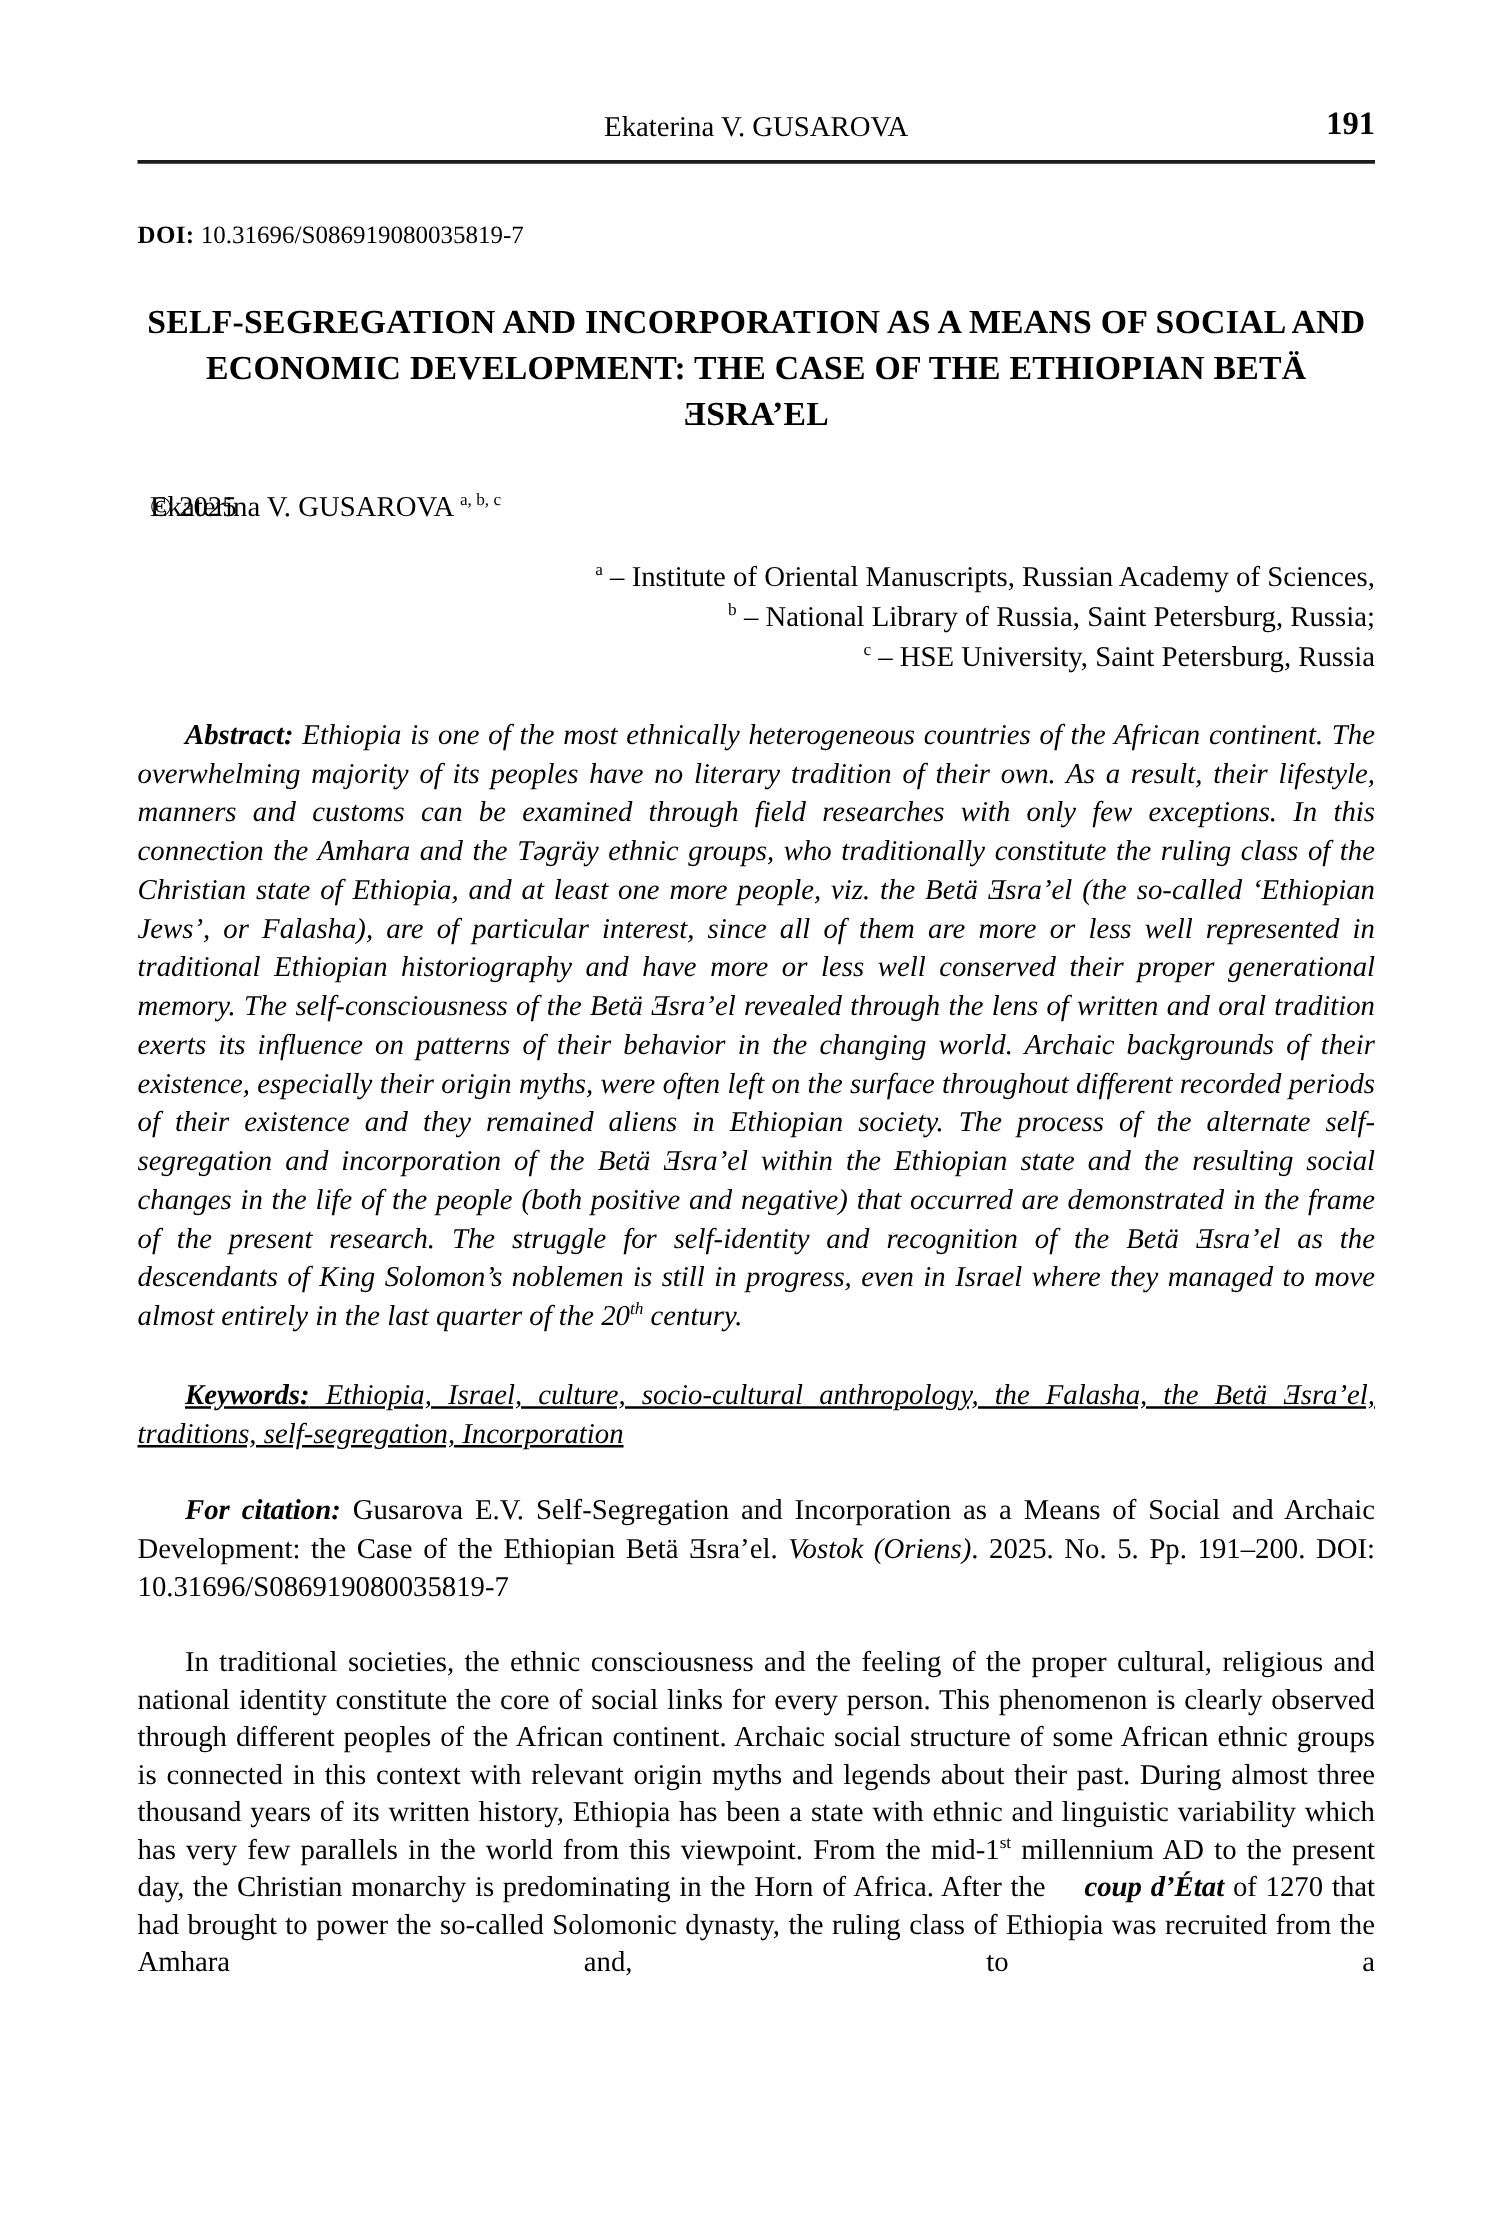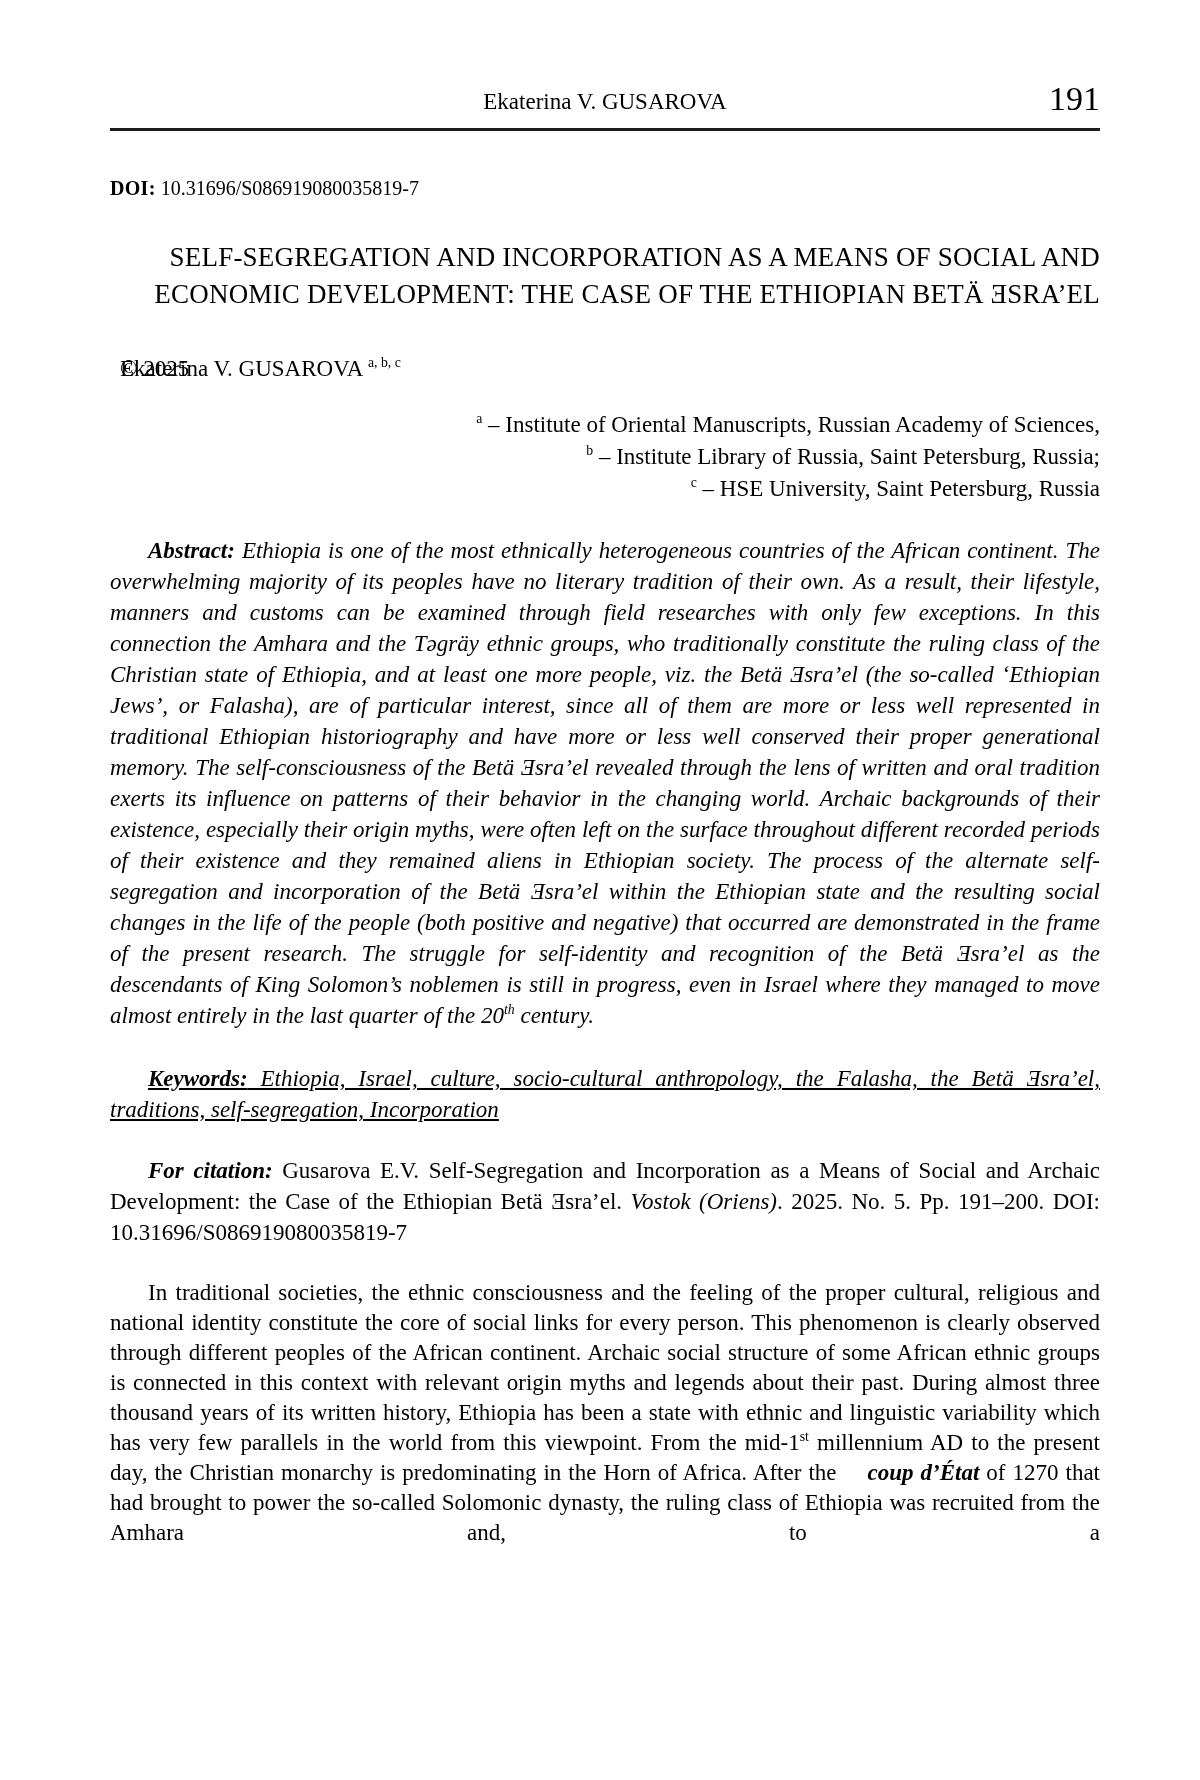--- a/index.html
+++ b/index.html
@@ -22,40 +22,41 @@
   .header {
     position: relative;
     text-align: center;
     font-size: 23px;
     line-height: 28px;
   }
   .page-num {
     position: absolute;
     right: 0;
     top: -3px;
-    font-size: 34px;
+    font-size: 26px;
+    font-weight: bold;
   }
   .head-rule {
     border: none;
     border-top: 3px solid #1c1c1c;
     margin: 12px 0 0 0;
   }
   
   .doi-line {
     margin: 44px 0 0 0;
     font-size: 20px;
     line-height: 26px;
   }
   .doi-line b { letter-spacing: 0.3px; }
   
   .title {
     margin: 38px auto 0 auto;
     font-size: 27px;
-    font-weight: normal;
-    text-align: right;
+    font-weight: bold;
+    text-align: center;
     line-height: 37px;
     letter-spacing: 0.2px;
   }
   
   .byline {
     position: relative;
     margin-top: 42px;
     font-size: 23px;
     line-height: 28px;
     text-align: left;
@@ -121,21 +122,21 @@
   <hr class="head-rule">
 
   <p class="doi-line"><b>DOI:</b> <span>10.31696/S086919080035819-7</span></p>
 
   <h1 class="title">SELF-SEGREGATION AND INCORPORATION AS A MEANS OF SOCIAL AND ECONOMIC DEVELOPMENT: THE CASE OF THE ETHIOPIAN BETÄ ƎSRA’EL</h1>
 
   <div class="byline"><span class="copyright">© 2025</span><span>Ekaterina V. GUSAROVA</span> <sup>a, b, c</sup></div>
 
   <div class="affiliations">
     <div><sup>a</sup><span> – Institute of Oriental Manuscripts, Russian Academy of Sciences,</span></div>
-    <div><sup>b</sup><span> – Institute Library of Russia, Saint Petersburg, Russia;</span></div>
+    <div><sup>b</sup><span> – National Library of Russia, Saint Petersburg, Russia;</span></div>
     <div><sup>c</sup><span> – HSE University, Saint Petersburg, Russia</span></div>
   </div>
 
   <p class="para abstract"><span class="lbl">Abstract:</span><span> Ethiopia is one of the most ethnically heterogeneous countries of the African continent. The overwhelming majority of its peoples have no literary tradition of their own. As a result, their lifestyle, manners and customs can be examined through field researches with only few exceptions. In this connection the Amhara and the Tǝgräy ethnic groups, who traditionally constitute the ruling class of the Christian state of Ethiopia, and at least one more people, viz. the Betä Ǝsra’el (the so-called ‘Ethiopian Jews’, or Falasha), are of particular interest, since all of them are more or less well represented in traditional Ethiopian historiography and have more or less well conserved their proper generational memory. The self-consciousness of the Betä Ǝsra’el revealed through the lens of written and oral tradition exerts its influence on patterns of their behavior in the changing world. Archaic backgrounds of their existence, especially their origin myths, were often left on the surface throughout different recorded periods of their existence and they remained aliens in Ethiopian society. The process of the alternate self-segregation and incorporation of the Betä Ǝsra’el within the Ethiopian state and the resulting social changes in the life of the people (both positive and negative) that occurred are demonstrated in the frame of the present research. The struggle for self-identity and recognition of the Betä Ǝsra’el as the descendants of King Solomon’s noblemen is still in progress, even in Israel where they managed to move almost entirely in the last quarter of the 20</span><sup>th</sup><span> century.</span></p>
 
   <p class="para keywords"><span class="lbl">Keywords:</span><span> Ethiopia, Israel, culture, socio-cultural anthropology, the Falasha, the Betä Ǝsra’el, traditions, self-segregation, Incorporation</span></p>
 
   <p class="para citation"><span class="lbl">For citation:</span><span> Gusarova E.V. Self-Segregation and Incorporation as a Means of Social and Archaic Development: the Case of the Ethiopian Betä Ǝsra’el. </span><span class="ital">Vostok (Oriens)</span><span>. 2025. No. 5. Pp. 191–200. DOI: 10.31696/S086919080035819-7</span></p>
 
   <p class="para body-para"><span>In traditional societies, the ethnic consciousness and the feeling of the proper cultural, religious and national identity constitute the core of social links for every person. This phenomenon is clearly observed through different peoples of the African continent. Archaic social structure of some African ethnic groups is connected in this context with relevant origin myths and legends about their past. During almost three thousand years of its written history, Ethiopia has been a state with ethnic and linguistic variability which has very few parallels in the world from this viewpoint. From the mid-1</span><sup>st</sup><span> millennium AD to the present day, the Christian monarchy is predominating in the Horn of Africa. After the </span><span class="bold-ital">coup d’État</span><span> of 1270 that had brought to power the so-called Solomonic dynasty, the ruling class of Ethiopia was recruited from the Amhara and, to a</span></p>

